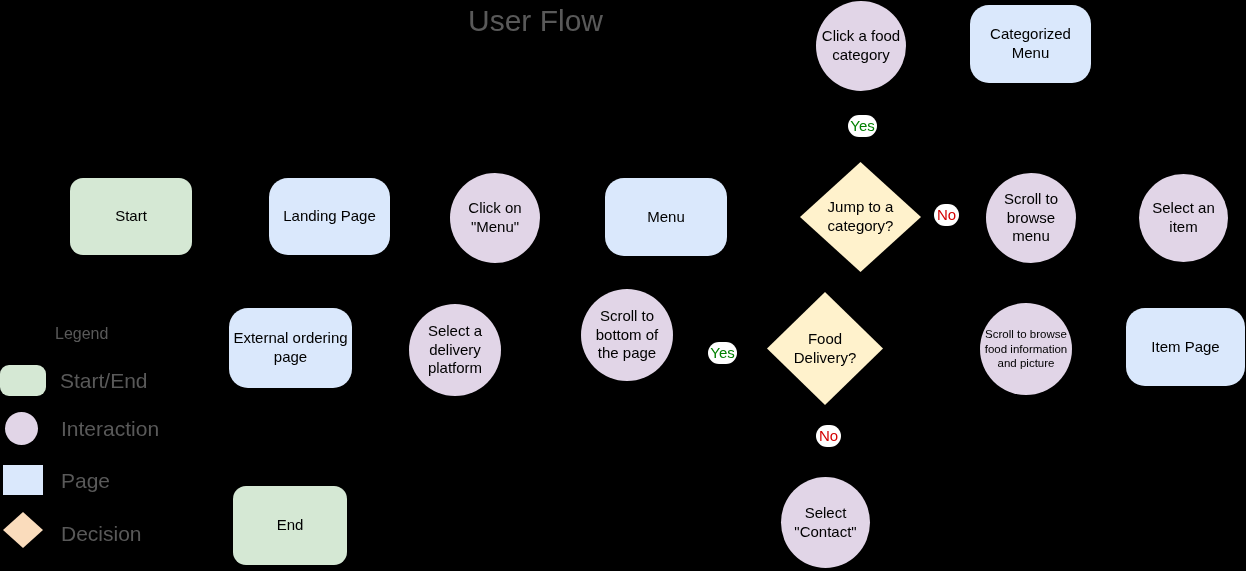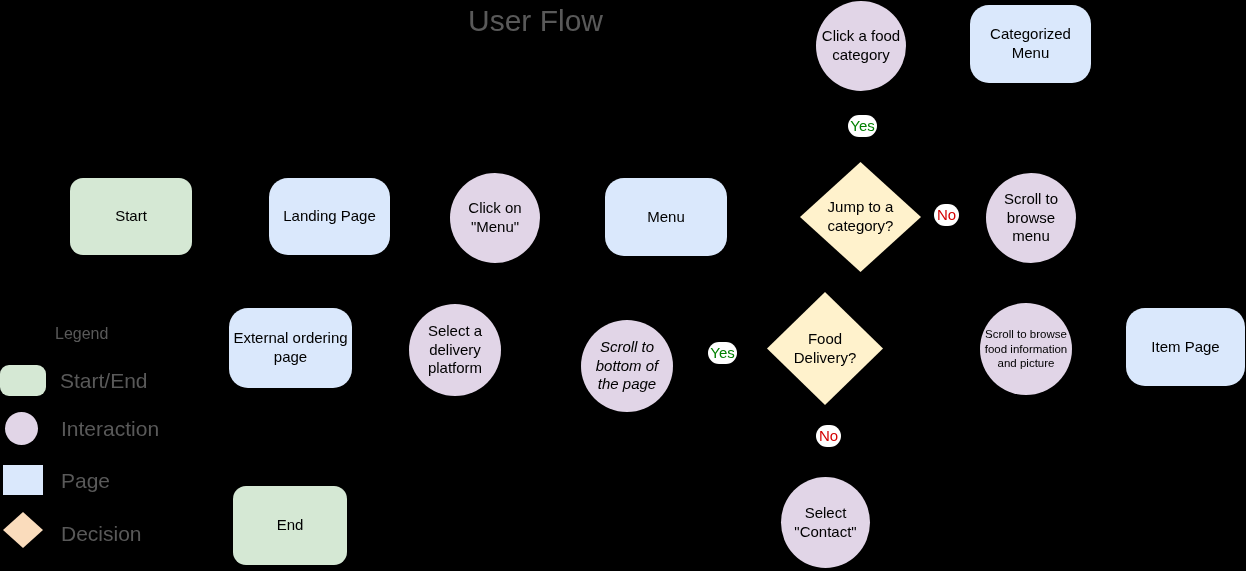--- a/index.html
+++ b/index.html
@@ -45,23 +45,24 @@
 <div class="node node-interaction" style="left: 816px; top: 1px; width: 90px; height: 90px;">Click a food category</div>
     <div class="node node-page" style="left: 970px; top: 5px; width: 121px; height: 78px;">Categorized Menu</div>
     <div class="node node-yes" style="left: 848px; top: 115px; width: 29px; height: 22px;">Yes</div>
     <div class="node node-start" style="left: 70px; top: 178px; width: 122px; height: 77px;">Start</div>
     <div class="node node-page" style="left: 269px; top: 178px; width: 121px; height: 77px;">Landing Page</div>
     <div class="node node-interaction" style="left: 450px; top: 173px; width: 90px; height: 90px;">Click on "Menu"</div>
     <div class="node node-page" style="left: 605px; top: 178px; width: 122px; height: 78px;">Menu</div>
     <div class="node node-decision" style="left: 800px; top: 162px; width: 121px; height: 110px;">Jump to a category?</div>
     <div class="node node-no" style="left: 934px; top: 204px; width: 25px; height: 22px;">No</div>
     <div class="node node-interaction" style="left: 986px; top: 173px; width: 90px; height: 90px;">Scroll to browse menu</div>
+    <div class="node node-interaction" style="left: 1139px; top: 174px; width: 89px; height: 88px;">Select an item</div>
     <div class="node node-page" style="left: 229px; top: 308px; width: 123px; height: 80px;">External ordering page</div>
     <div class="node node-interaction" style="left: 409px; top: 304px; width: 92px; height: 92px;">Select a delivery platform</div>
-    <div class="node node-interaction" style="left: 581px; top: 320px; width: 92px; height: 92px; font-style: italic;">Scroll to bottom of the page</div>
+    <div class="node node-interaction" style="left: 581px; top: 289px; width: 92px; height: 92px;">Scroll to bottom of the page</div>
     <div class="node node-yes" style="left: 708px; top: 342px; width: 29px; height: 22px;">Yes</div>
     <div class="node node-decision" style="left: 767px; top: 292px; width: 116px; height: 113px;">Food Delivery?</div>
     <div class="node node-interaction" style="left: 980px; top: 303px; width: 92px; height: 92px; font-size: 11.5px;">Scroll to browse
 food information
 and picture</div>
     <div class="node node-page" style="left: 1126px; top: 308px; width: 119px; height: 78px;">Item Page</div>
     <div class="node node-no" style="left: 816px; top: 425px; width: 25px; height: 22px;">No</div>
     <div class="node node-start" style="left: 233px; top: 486px; width: 114px; height: 79px;">End</div>
     <div class="node node-interaction" style="left: 781px; top: 477px; width: 89px; height: 91px;">Select "Contact"</div>
     <div class="legend-swatch shape-rounded" style="left: 0px; top: 365px; width: 46px; height: 31px; background: rgb(213, 232, 212);"></div>

